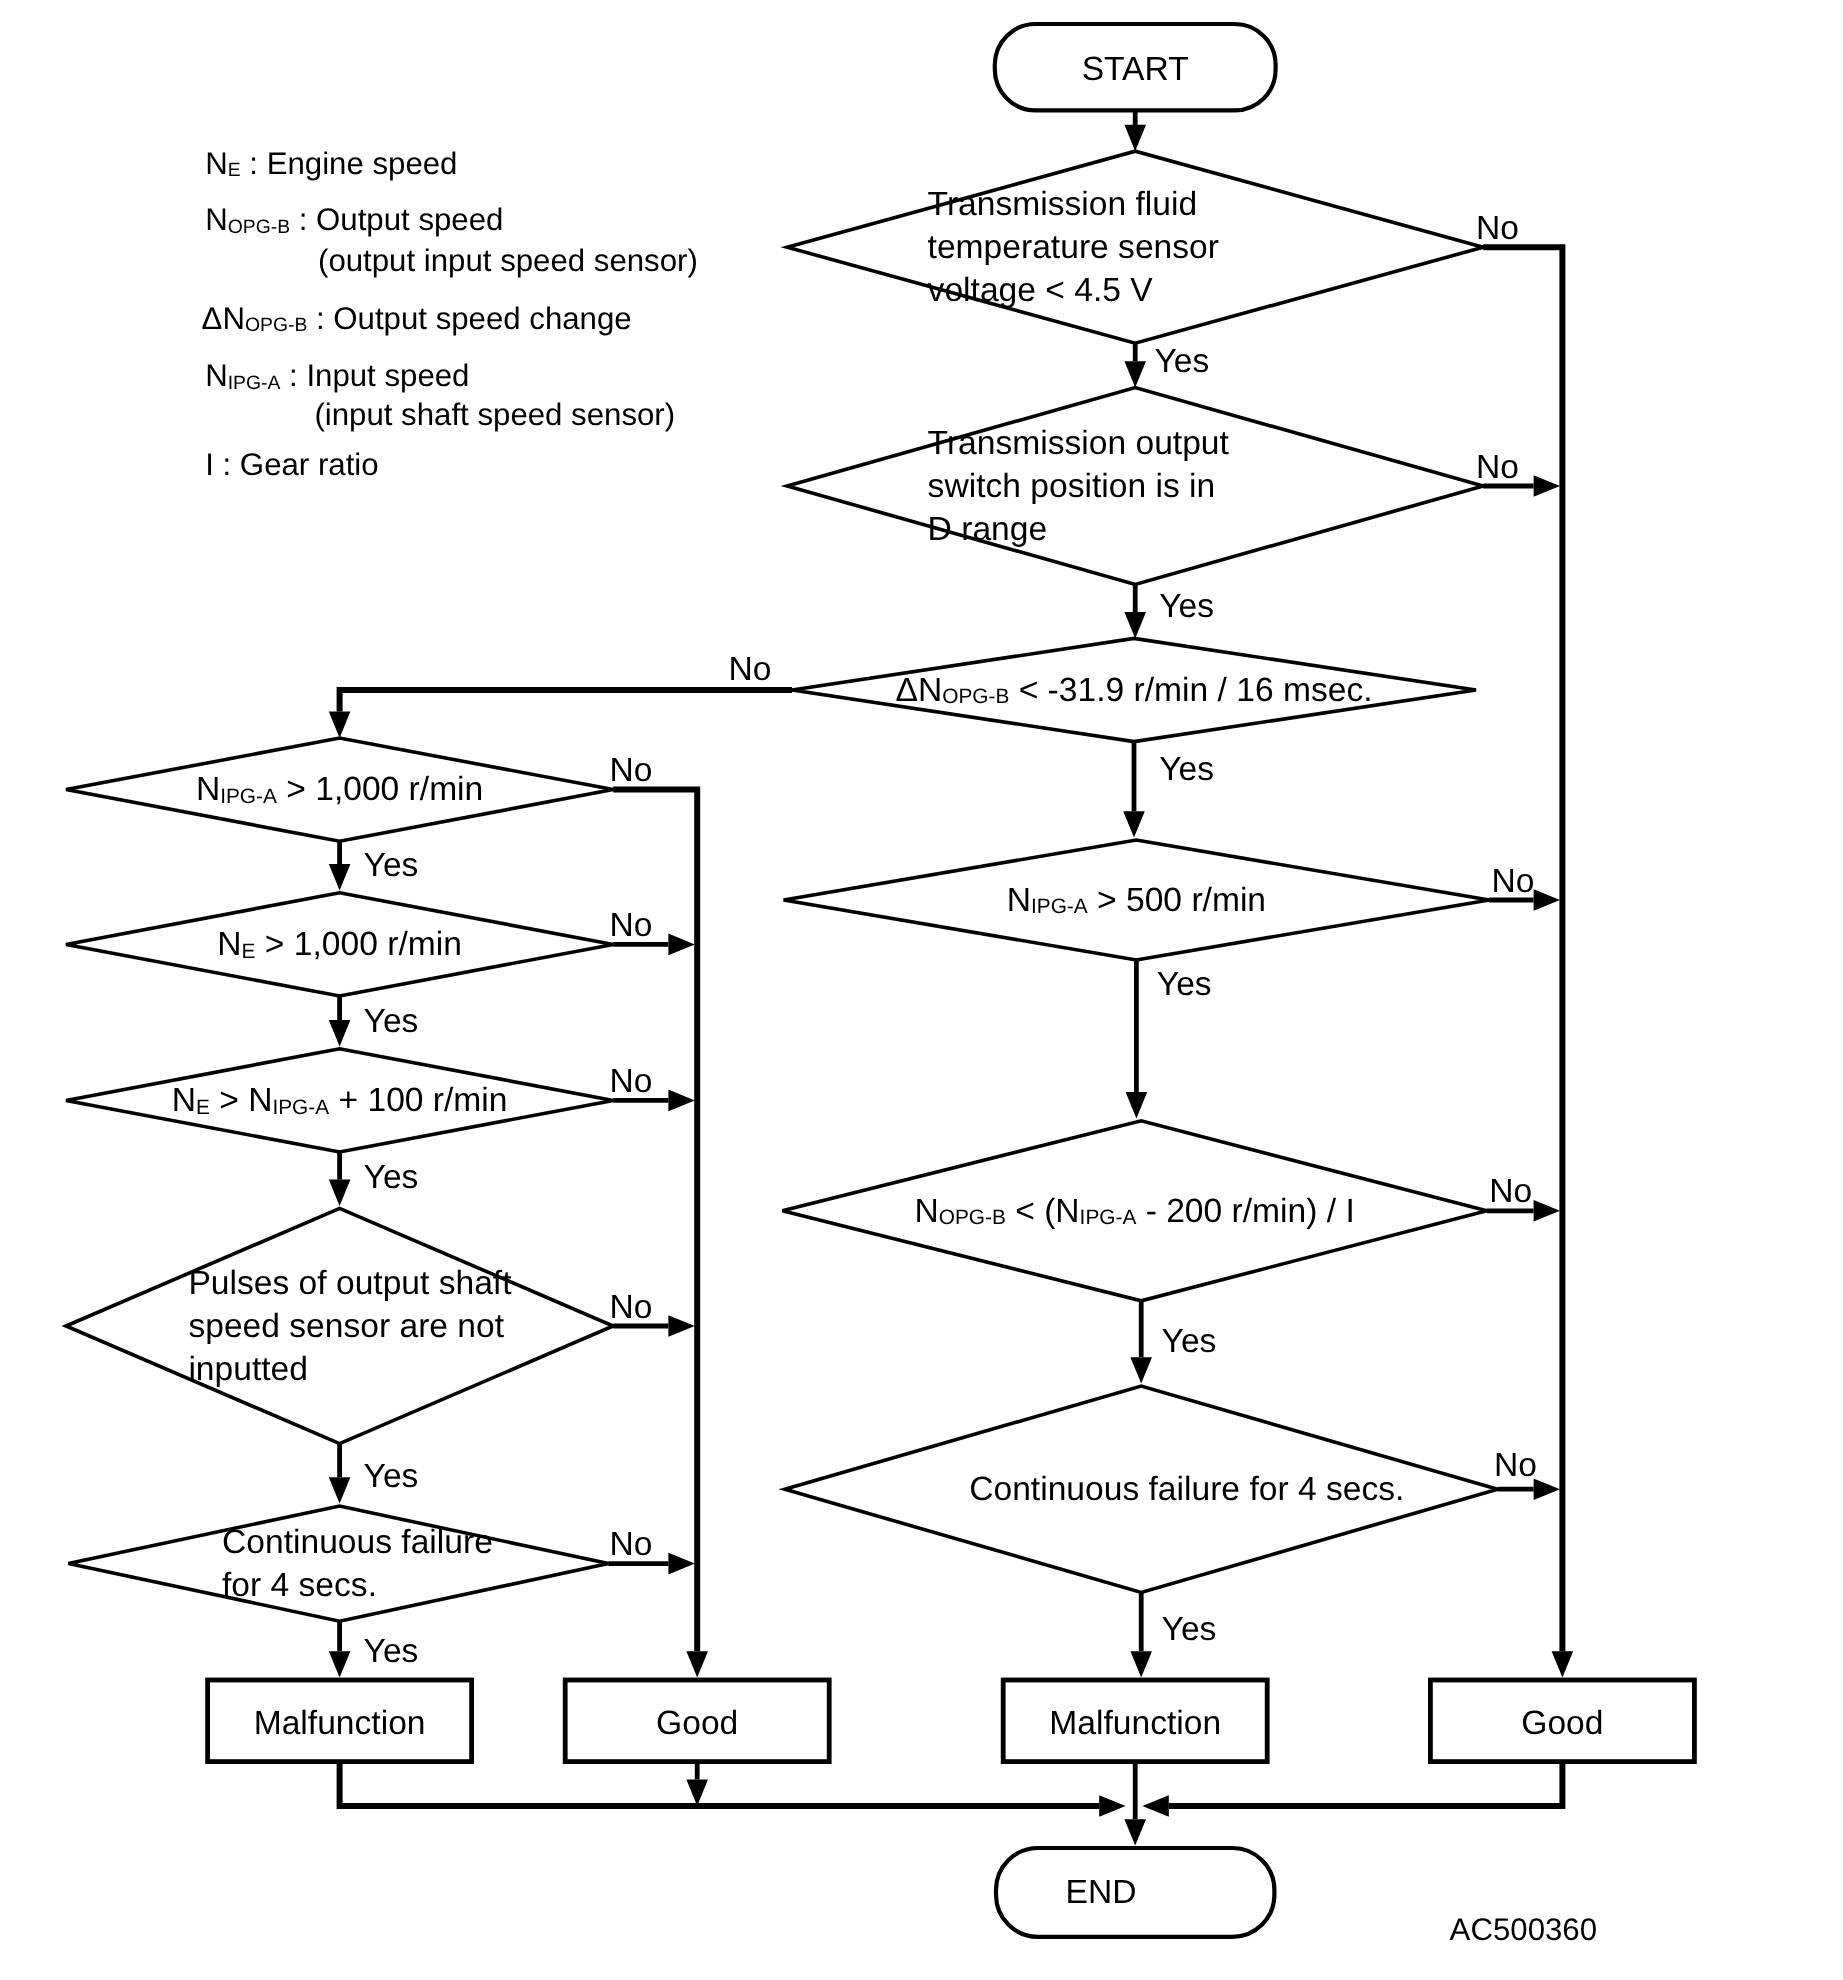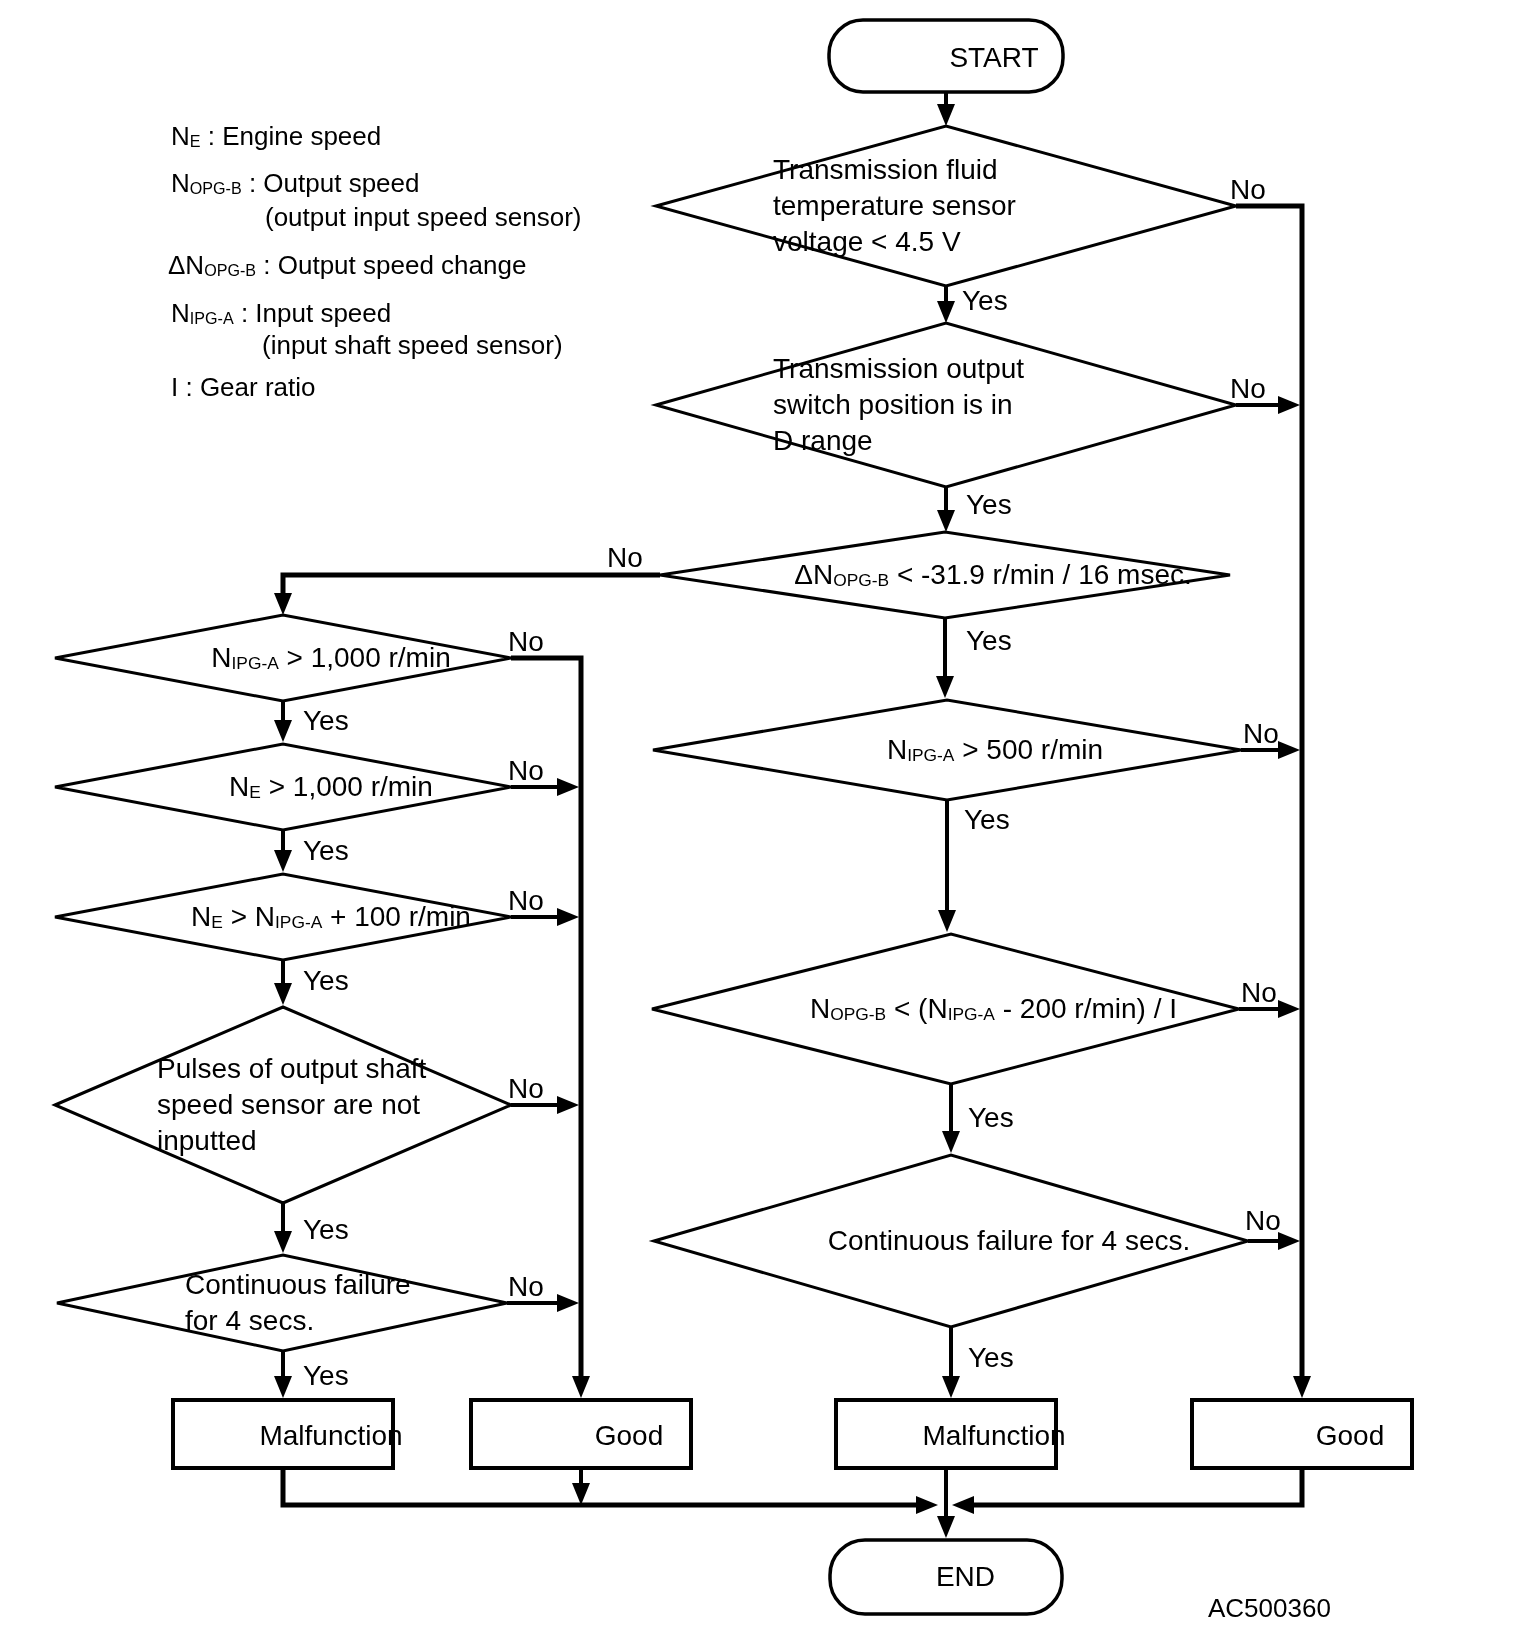--- a/index.html
+++ b/index.html
@@ -1,21 +1,21 @@
 <!DOCTYPE html>
 <html><head>
 <meta charset="utf-8">
 <style>
   html,body{margin:0;padding:0;background:#fff;}
   #stage{position:relative;width:1536px;height:1650px;background:#ffffff;
          font-family:"Liberation Sans", sans-serif;color:#000;overflow:hidden;}
   #geo{position:absolute;left:0;top:0;}
   .lbl{position:absolute;font-size:28px;line-height:36px;white-space:nowrap;color:#000;}
   .legend{font-size:26px;line-height:32px;margin-left:25px;}
-  .ctr{text-align:center;padding-left:48px;}
+  .ctr{text-align:center;}
   .code{font-weight:normal;font-size:26px;}
   sub{font-size:0.62em;vertical-align:-0.12em;letter-spacing:0;}
 </style>
 </head>
 <body>
 
 <div id="stage">
 
   <svg id="geo" width="1536" height="1650" viewBox="0 0 1536 1650">
     <g stroke="#000" fill="none">
@@ -127,21 +127,21 @@
 
   <div class="lbl" style="left:157px;top:1051px">Pulses of output shaft</div>
   <div class="lbl" style="left:157px;top:1087px">speed sensor are not</div>
   <div class="lbl" style="left:157px;top:1123px">inputted</div>
 
   <div class="lbl" style="left:185px;top:1267px">Continuous failure</div>
   <div class="lbl" style="left:185px;top:1303px">for 4 secs.</div>
 
   <div class="lbl ctr" style="left:653px;top:732px;width:588px">N<sub>IPG-A</sub> &gt; 500 r/min</div>
   <div class="lbl ctr" style="left:652px;top:991px;width:587px">N<sub>OPG-B</sub> &lt; (N<sub>IPG-A</sub> - 200 r/min) / I</div>
-  <div class="lbl ctr" style="left:664px;top:1223px;width:594px">Continuous failure for 4 secs.</div>
+  <div class="lbl ctr" style="left:692px;top:1223px;width:594px">Continuous failure for 4 secs.</div>
 
   <div class="lbl ctr" style="left:173px;top:1418px;width:220px">Malfunction</div>
   <div class="lbl ctr" style="left:471px;top:1418px;width:220px">Good</div>
   <div class="lbl ctr" style="left:836px;top:1418px;width:220px">Malfunction</div>
   <div class="lbl ctr" style="left:1192px;top:1418px;width:220px">Good</div>
 
   <div class="lbl" style="left:962px;top:283px">Yes</div>
   <div class="lbl" style="left:966px;top:487px">Yes</div>
   <div class="lbl" style="left:966px;top:623px">Yes</div>
   <div class="lbl" style="left:964px;top:802px">Yes</div>

